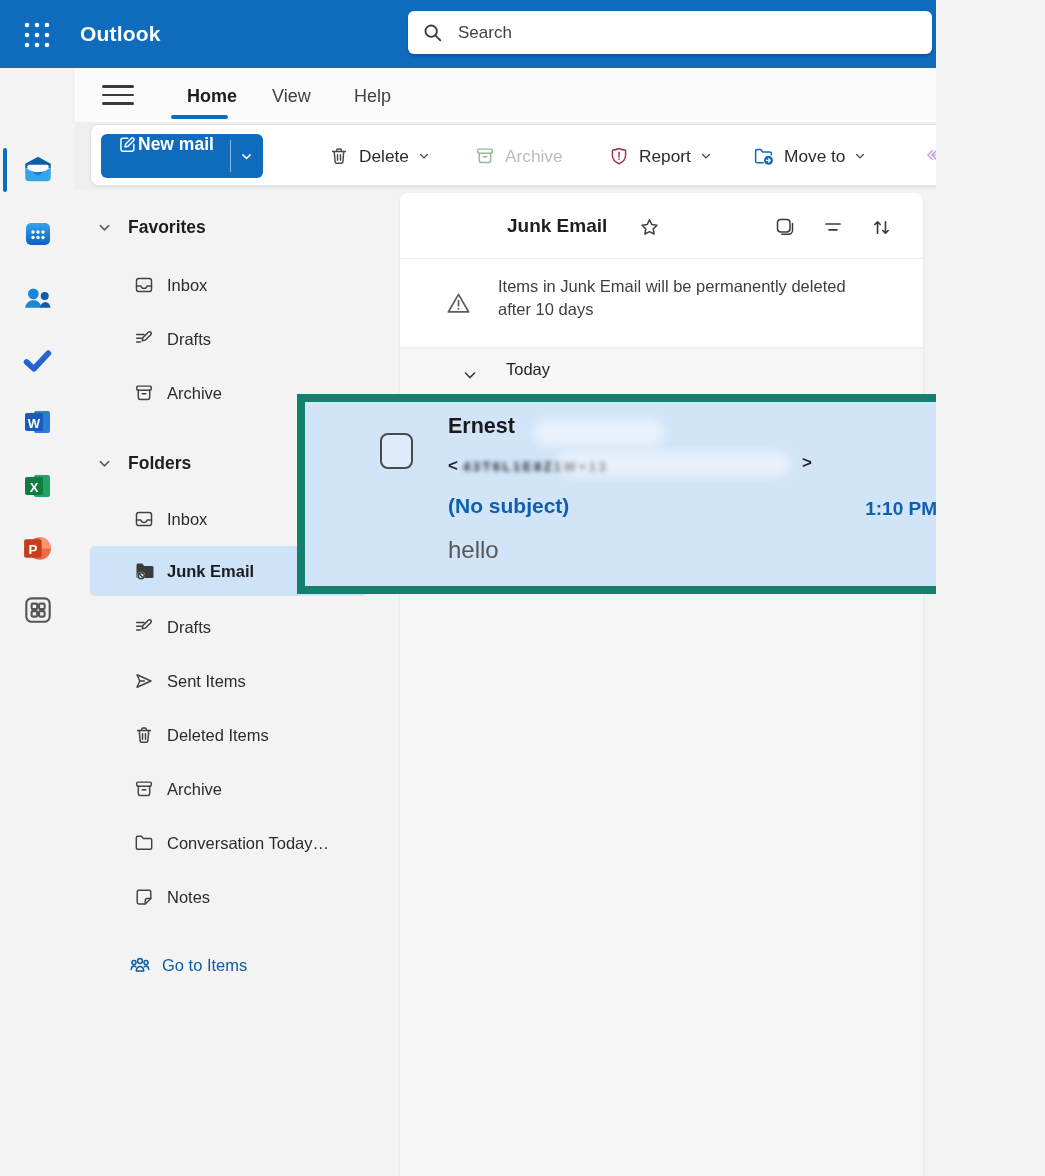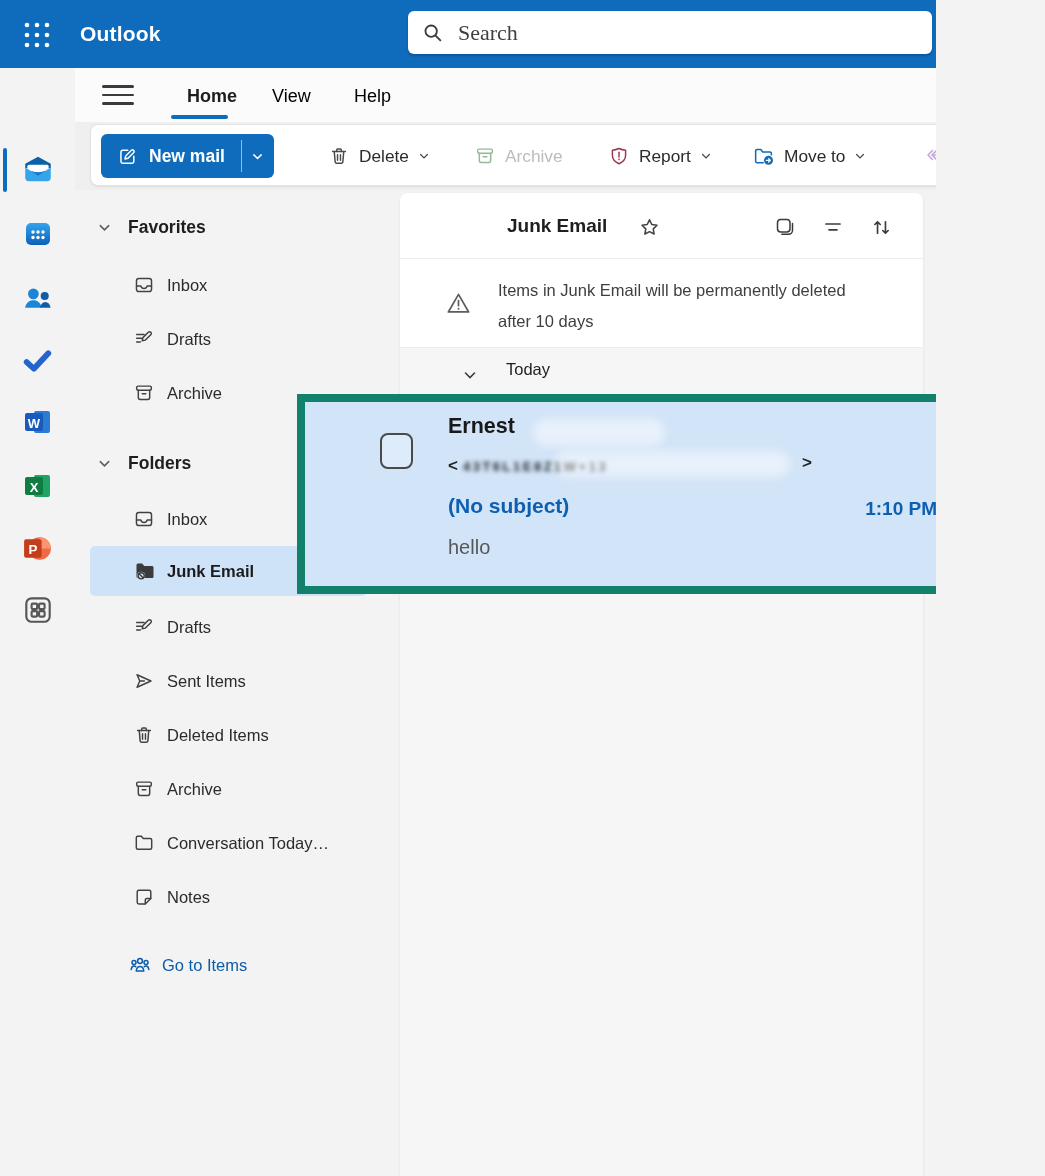--- a/index.html
+++ b/index.html
@@ -6,41 +6,41 @@
   html,body { width:1045px; height:1176px; }
   body { font-family:"Liberation Sans", sans-serif; overflow:hidden; background:#f3f3f3; }
   .page { position:relative; width:936px; height:1176px; overflow:hidden; background:#f3f3f3; }
 
   
   .topbar { position:absolute; left:0; top:0; width:1045px; height:68px; background:#0f6cbd; }
   .waffle-btn { position:absolute; left:14px; top:12px; width:46px; height:46px; display:flex; align-items:center; justify-content:center; cursor:pointer; }
   .app-name { position:absolute; left:80px; top:0; height:68px; line-height:68px; color:#fff; font-size:21px; font-weight:bold; letter-spacing:.2px; }
   .searchbox { position:absolute; left:408px; top:11px; width:524px; height:43px; background:#fff; border-radius:6px; box-shadow:0 2px 3px rgba(0,0,0,.22); display:flex; align-items:center; padding:0 14px; }
   .searchbox svg { flex:0 0 auto; }
-  .searchbox input { border:none; outline:none; background:transparent; margin-left:14px; font-family:Liberation Serif, serif; font-size:22px; color:#222; width:430px; }
+  .searchbox input { border:none; outline:none; background:transparent; margin-left:14px; font-family:Liberation Sans, sans-serif; font-size:17px; color:#222; width:430px; }
   .searchbox input::placeholder { color:#3f3f3f; opacity:1; }
 
   
   .rail { position:absolute; left:0; top:68px; width:75px; height:1108px; background:#f3f3f3; }
   .rail-item { position:absolute; left:0; width:75px; height:56px; display:flex; align-items:center; justify-content:center; cursor:pointer; }
   .rail-indicator { position:absolute; left:3px; top:80px; width:4px; height:44px; border-radius:2px; background:#0f6cbd; }
 
   
   .tabsrow { position:absolute; left:75px; top:68px; width:970px; height:54px; background:#fbfbfb; }
   .hamburger { position:absolute; left:26px; top:15px; width:34px; height:24px; display:flex; flex-direction:column; justify-content:space-between; cursor:pointer; padding:2px 1px; }
   .hamburger span { display:block; height:2.6px; background:#3a3a3a; border-radius:2px; }
-  .tab { position:absolute; top:0; height:54px; line-height:56px; font-size:18px; color:#000000; cursor:pointer; }
+  .tab { position:absolute; top:0; height:54px; line-height:56px; font-size:18px; color:#404040; cursor:pointer; }
   .tab.active { font-weight:bold; color:#1d1d1d;margin-left:16px; }
   .tab-underline { position:absolute; left:96px; top:47px; width:57px; height:4px; border-radius:2px; background:#0f6cbd; }
 
   
   .toolbarrow { position:absolute; left:75px; top:122px; width:970px; height:68px; background:#efefef; overflow:hidden; }
   .toolbar-panel { position:absolute; left:15px; top:2px; right:-12px; height:62px; background:#fff; border:1px solid #e3e3e3; border-radius:8px; box-shadow:0 1px 2px rgba(0,0,0,.07); }
   .newmail { position:absolute; left:10px; top:9px; height:44px; display:flex; background:#0f6cbd; border-radius:6px; overflow:hidden; color:#fff; cursor:pointer; }
-  .newmail-main { display:flex; align-items:center; gap:11px; padding:0 16px; font-size:17.5px; font-weight:600; }
+  .newmail-main { display:flex; padding:0 16px; font-size:17.5px; font-weight:600; }
   .newmail-divider { width:1px; background:rgba(255,255,255,.55); margin:6px 0; }
   .newmail-chev { width:32px; display:flex; align-items:center; justify-content:center; }
   .tbtn { position:absolute; top:13px; height:36px; display:flex; align-items:center; gap:9px; font-size:17.3px; color:#2b2b2b; cursor:pointer; white-space:nowrap; }
   .tbtn.disabled { color:#bcbcbc; cursor:default; }
   .toolbar-sep { position:absolute; left:874px; top:9px; width:1px; height:44px; background:#d8d8d8; }
 
   
   .fheader { position:absolute; left:128px; height:34px; line-height:34px; font-size:17.5px; font-weight:bold; color:#1e1e1e; cursor:pointer;text-align:center; }
   .fchev { position:absolute; left:97px; width:15px; height:34px; display:flex; align-items:center; cursor:pointer; }
   .frow { position:absolute; left:90px; width:285px; height:34px; display:flex; align-items:center; cursor:pointer; }
@@ -50,39 +50,39 @@
   .frow.selected .flabel { font-weight:bold; color:#1b1b1b; }
   .groups-link .flabel { color:#0b5cab; }
   .groups-link .ficon { margin-left:38px; }
 
   
   .card { position:absolute; left:400px; top:193px; width:523px; height:983px; background:#f6f6f6; border-radius:8px 8px 0 0; box-shadow:0 1px 3px rgba(0,0,0,.09); }
   .card-header { position:absolute; left:0; top:0; width:523px; height:66px; background:#fff; border-radius:8px 8px 0 0; border-bottom:1px solid #ececec; }
   .card-title { position:absolute; left:107px; top:0; height:66px; line-height:66px; font-size:19px; font-weight:bold; color:#1f1f1f; }
   .hicon { position:absolute; top:21px; width:26px; height:26px; display:flex; align-items:center; justify-content:center; cursor:pointer; }
   .banner { position:absolute; left:0; top:66px; width:523px; height:89px; background:#fff; border-bottom:1px solid #ececec; }
-  .banner-text { position:absolute; left:98px; top:16px; width:378px; font-size:16.5px; line-height:31px; color:#3f3f3f; }
+  .banner-text { position:absolute; left:98px; top:16px; width:378px; font-size:16.5px; line-height:23px; color:#3f3f3f; }
   .warn { position:absolute; left:44px; top:30px; }
   .today-row { position:absolute; left:0; top:165px; width:523px; height:34px; }
   .today-chev { position:absolute; left:62px; top:9px; cursor:pointer; }
   .today-label { position:absolute; left:106px; top:2px; font-size:16.5px; font-weight:normal; color:#1e1e1e; }
 
   
   .email-item { position:absolute; left:297px; top:394px; width:731px; height:200px; border:8px solid #12806a; background:#d2e4f8; z-index:20; cursor:pointer; }
   .email-check { position:absolute; left:75px; top:31px; width:33px; height:36px; border:2.5px solid #4a4a4a; border-radius:8px; background:rgba(255,255,255,.28); cursor:pointer; }
   .email-sender { position:absolute; left:143px; top:12px; font-size:21.5px; font-weight:bold; color:#191919; }
   .name-blur { position:absolute; left:228px; top:17px; width:132px; height:27px; background:rgba(255,255,255,.5); border-radius:14px; filter:blur(5px); }
   .addr-line { position:absolute; left:143px; top:51px; height:26px; display:flex; align-items:center; }
   .addr-bracket { font-size:17px; font-weight:bold; color:#262626; }
   .addr-glyphs { font-size:13px; font-weight:bold; letter-spacing:2.5px; color:#1f1f1f; filter:blur(2.2px); margin-left:5px; }
   .addr-haze { position:absolute; left:250px; top:49px; width:235px; height:26px; background:rgba(255,255,255,.48); border-radius:13px; filter:blur(5px); }
   .addr-close { position:absolute; left:497px; top:51px; font-size:17px; font-weight:bold; color:#262626; }
   .email-subject { position:absolute; left:143px; top:92px; font-size:21px; font-weight:600; color:#0e5fb0; }
   .email-time { position:absolute; left:540px; top:96px; width:92px; text-align:right; font-size:19px; font-weight:600; color:#0e5fb0; }
-  .email-preview { position:absolute; left:143px; top:134px; font-size:20px; color:#575757; }
+  .email-preview { position:absolute; left:143px; top:134px; font-size:24px; color:#575757; }
 
   svg { display:block; }
 </style>
 </head>
 <body>
 
 <div class="page">
 
   <div class="topbar">
     <div class="waffle-btn">

